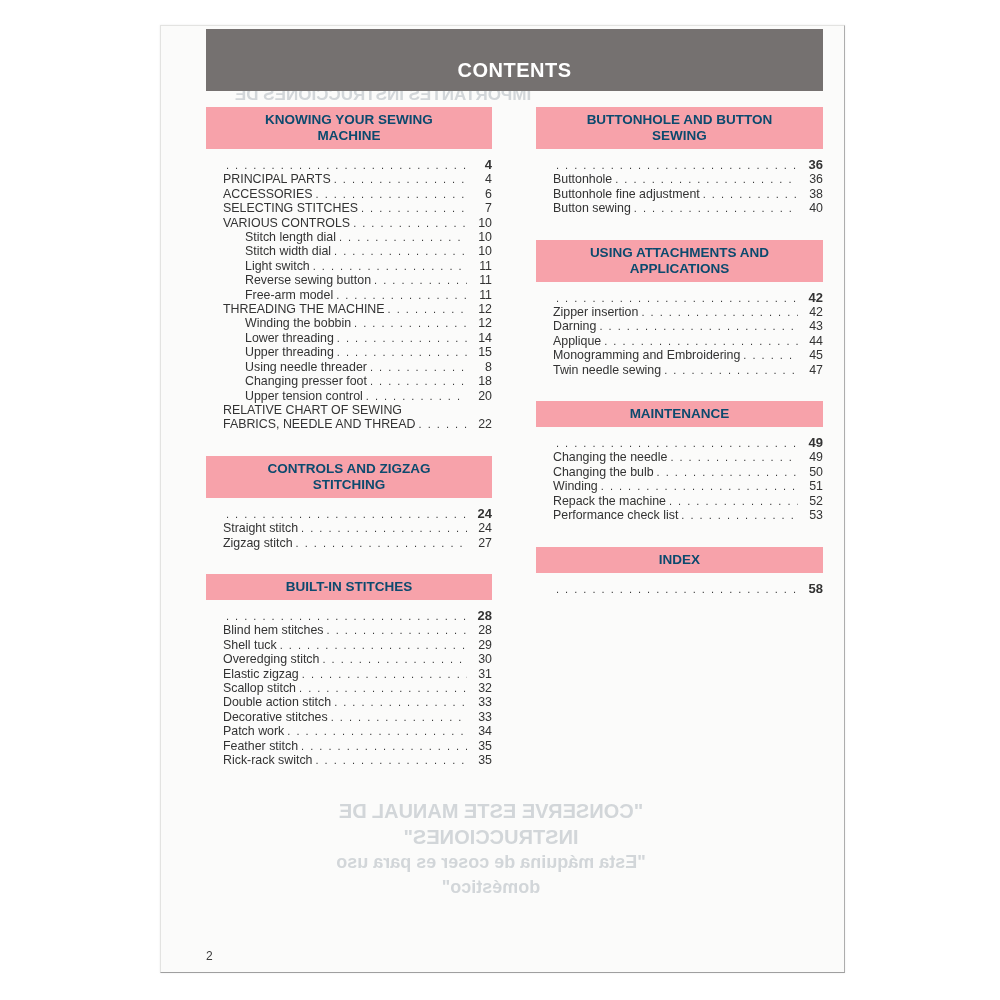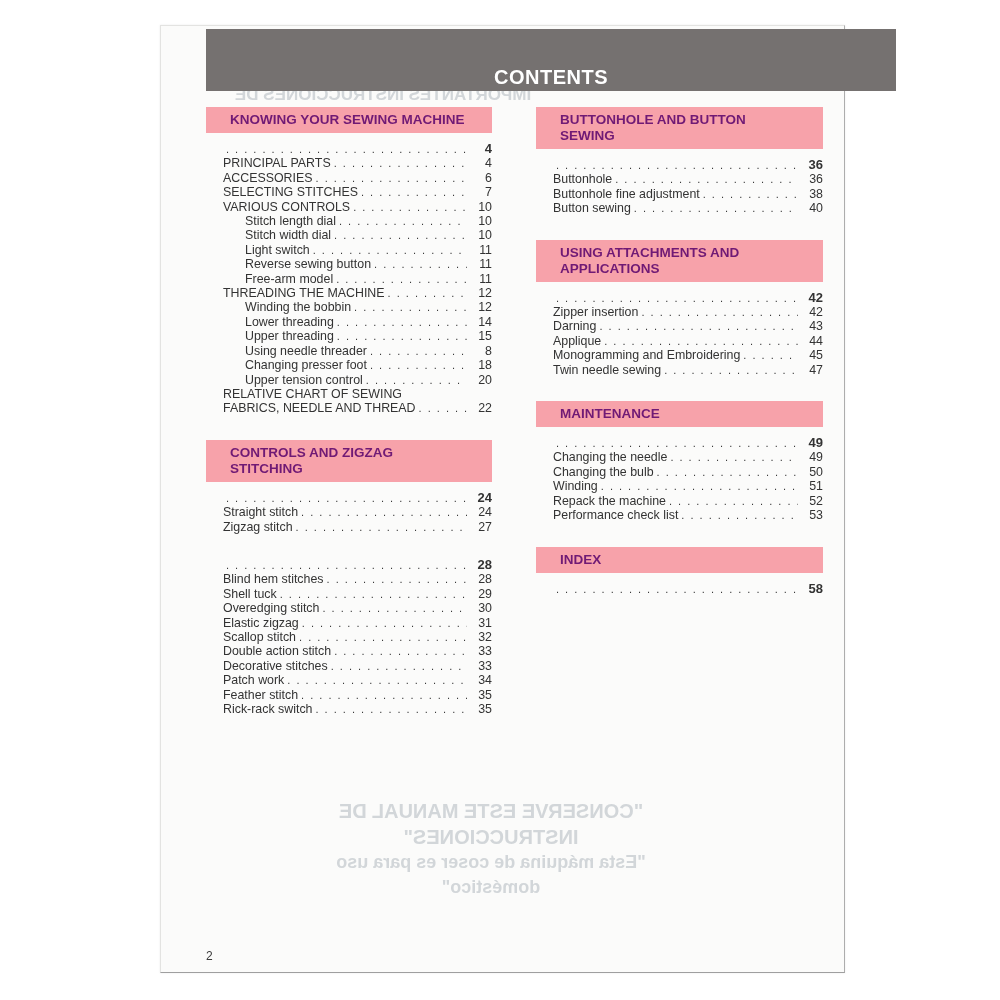--- a/index.html
+++ b/index.html
@@ -17,49 +17,50 @@
     background:#fbfbfa;
     border:1px solid #e3e3e1;
     border-right-color:#adadad;
     border-bottom-color:#9f9f9f;
     box-shadow:0 0 2px rgba(0,0,0,0.08);
     box-sizing:border-box;
   }
   .banner{
     position:absolute;
     left:45px;top:3px;
-    width:690px;height:62px;
+    width:617px;height:62px;
     background:#757170;
     display:flex;
     align-items:flex-end;
     justify-content:center;
-    padding-bottom:2px;
+    padding-bottom:9px;
     box-sizing:border-box;
     z-index:2;
   }
   .banner .title{
     color:#ffffff;
     font-size:20px;
     font-weight:bold;
     letter-spacing:0.5px;
   }
   .col{
     position:absolute;
     top:81px;
     z-index:1;
   }
   .col-left{left:45px;width:286px;}
   .col-right{left:375px;width:287px;}
   .section{margin-bottom:24px;}
   .sec-header{
     background:#f7a2aa;
-    color:#701a75;
+    color:#0c4a6e;
     font-weight:bold;
     font-size:13.5px;
-    padding:5px 24px;
+    text-align:center;
+    padding:5px 32px;
     line-height:16px;
     margin-bottom:9px;
   }
   .entries{padding-left:17px;}
   .row{
     display:flex;
     align-items:baseline;
     font-size:12.4px;
     line-height:14.4px;
     color:#333333;
@@ -238,20 +239,21 @@
             <span class="pg">24</span>
           </div>
           <div class="row">
             <span class="lab">Zigzag stitch</span>
             <span class="dots">. . . . . . . . . . . . . . . . . . . . . . . . . . . . . . . . . . . . . . . . . . . . . . . . . . . . . . . . . . . . . . . . . . . . . . </span>
             <span class="pg">27</span>
           </div>
         </div>
       </div>
       <div class="section">
+        <div class="sec-header">BUILT-IN STITCHES</div>
         <div class="entries">
           <div class="row boldpg">
             <span class="lab"></span>
             <span class="dots">. . . . . . . . . . . . . . . . . . . . . . . . . . . . . . . . . . . . . . . . . . . . . . . . . . . . . . . . . . . . . . . . . . . . . . </span>
             <span class="pg">28</span>
           </div>
           <div class="row">
             <span class="lab">Blind hem stitches</span>
             <span class="dots">. . . . . . . . . . . . . . . . . . . . . . . . . . . . . . . . . . . . . . . . . . . . . . . . . . . . . . . . . . . . . . . . . . . . . . </span>
             <span class="pg">28</span>

